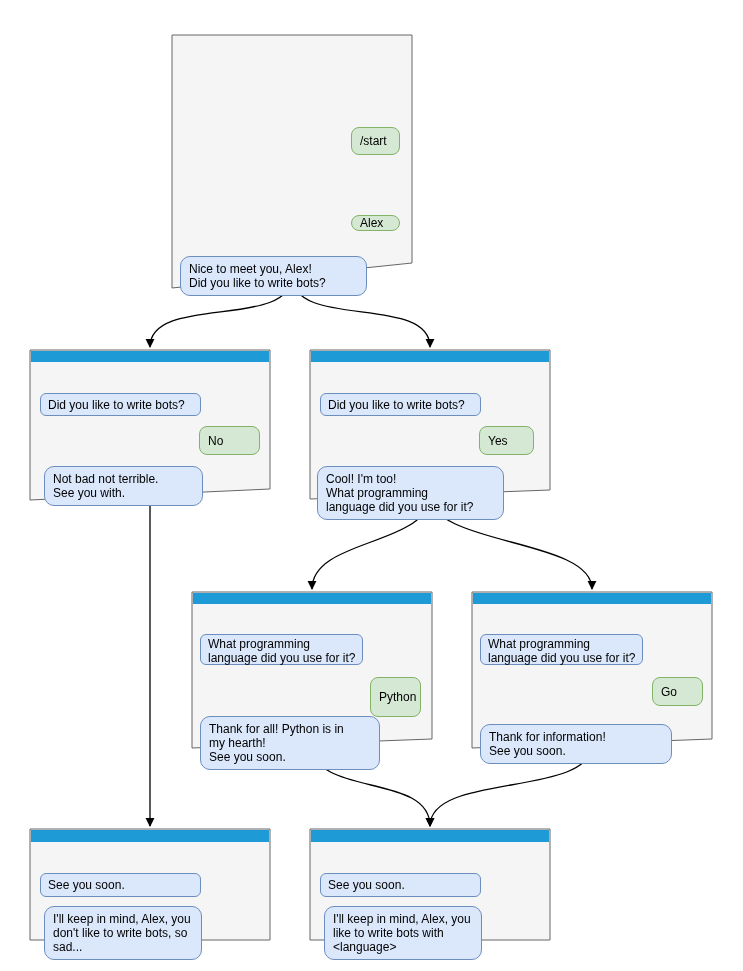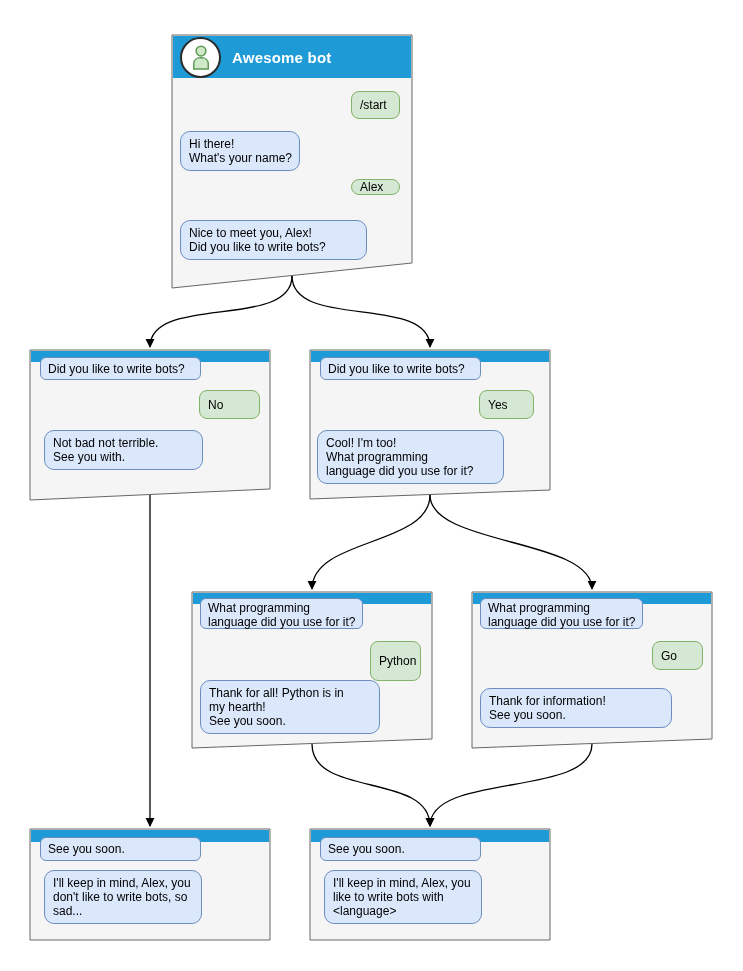--- a/index.html
+++ b/index.html
@@ -19,21 +19,21 @@
     display:flex;align-items:center;justify-content:center;
   }
   .hdr-title{
     margin-left:11px;color:#ffffff;font-size:15px;font-weight:bold;
     letter-spacing:.2px;
   }
   .bub{
     position:absolute;z-index:4;box-sizing:border-box;
     border:1px solid;border-radius:10px;
     font-size:12px;line-height:14px;color:#000;
-    white-space:pre;padding:5px 8px;
+    white-space:pre;padding:5px 8px;margin-top:36px;
   }
   .bub.blue{background:var(--bot-bubble-bg,#dbe8fc);border-color:var(--bot-bubble-border,#6c8ebf);}
   .bub.green{background:var(--user-bubble-bg,#d5e8d4);border-color:var(--user-bubble-border,#82b366);}
   .bub.small{border-radius:6px;padding:4px 7px 2px;}
   .bub.small2{border-radius:6px;padding:2px 7px 1px;}
   .bub.pill{display:flex;align-items:center;border-radius:8px;padding:0 0 0 8px;}
 </style>
 </head>
 <body>
 
@@ -60,41 +60,28 @@
       <path d="M292,276 C292,330 150,294 150,347"></path>
       <path d="M292,276 C292,330 430,294 430,347"></path>
       <path d="M150,495 L150,826"></path>
       <path d="M430,495 C430,546 312,538 312,589"></path>
       <path d="M430,495 C430,546 592,538 592,589"></path>
       <path d="M312,744 C312,798 430,772 430,826"></path>
       <path d="M592,744 C592,798 430,772 430,826"></path>
     </g>
   </svg>
 
-  <div class="hdr hdr-main" style="left:173px;top:36px;width:238px;height:42px">
-    <span class="avatar">
-      <svg width="30" height="30" viewBox="0 0 24 24">
-        <g style="fill:var(--avatar-fill,#cfe8c7);stroke:var(--avatar-stroke,#5d9b57)" stroke-width="1.2">
-          <circle cx="12" cy="7.2" r="3.9"></circle>
-          <path d="M6.2,21.5 v-4.6 a5.2,5.2 0 0 1 5,-4.4 h1.6 a5.2,5.2 0 0 1 5,4.4 v4.6 z"></path>
-        </g>
-      </svg>
-    </span>
-    <span class="hdr-title">Awesome bot</span>
-  </div>
   <div class="hdr" style="left:31px;top:351px;width:238px;height:11px"></div>
   <div class="hdr" style="left:311px;top:351px;width:238px;height:11px"></div>
   <div class="hdr" style="left:193px;top:593px;width:238px;height:11px"></div>
   <div class="hdr" style="left:473px;top:593px;width:238px;height:11px"></div>
   <div class="hdr" style="left:31px;top:830px;width:238px;height:12px"></div>
   <div class="hdr" style="left:311px;top:830px;width:238px;height:12px"></div>
 
   <div class="bub green pill" style="left:351px;top:91px;width:49px;height:28px">/start</div>
-  <div class="bub blue" style="left:180px;top:131px;width:120px">Hi there!
-What's your name?</div>
   <div class="bub green pill" style="left:351px;top:179px;width:49px;height:16px">Alex</div>
   <div class="bub blue" style="left:180px;top:220px;width:187px">Nice to meet you, Alex!
 Did you like to write bots?</div>
 
   <div class="bub blue small" style="left:40px;top:357px;width:161px;height:23px">Did you like to write bots?</div>
   <div class="bub green pill" style="left:199px;top:390px;width:61px;height:29px">No</div>
   <div class="bub blue" style="left:44px;top:430px;width:159px">Not bad not terrible.
 See you with.</div>
 
   <div class="bub blue small" style="left:320px;top:357px;width:161px;height:23px">Did you like to write bots?</div>

